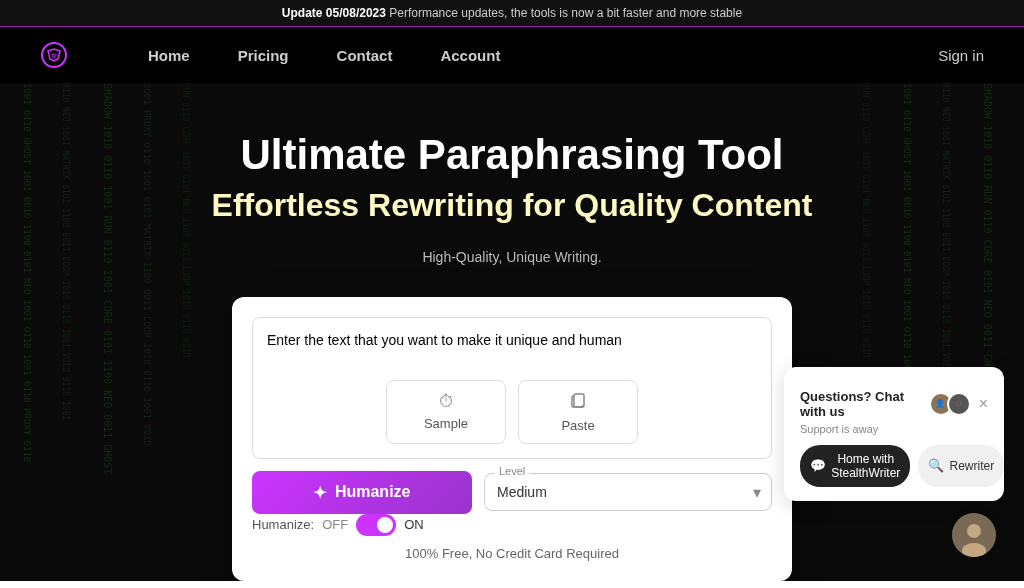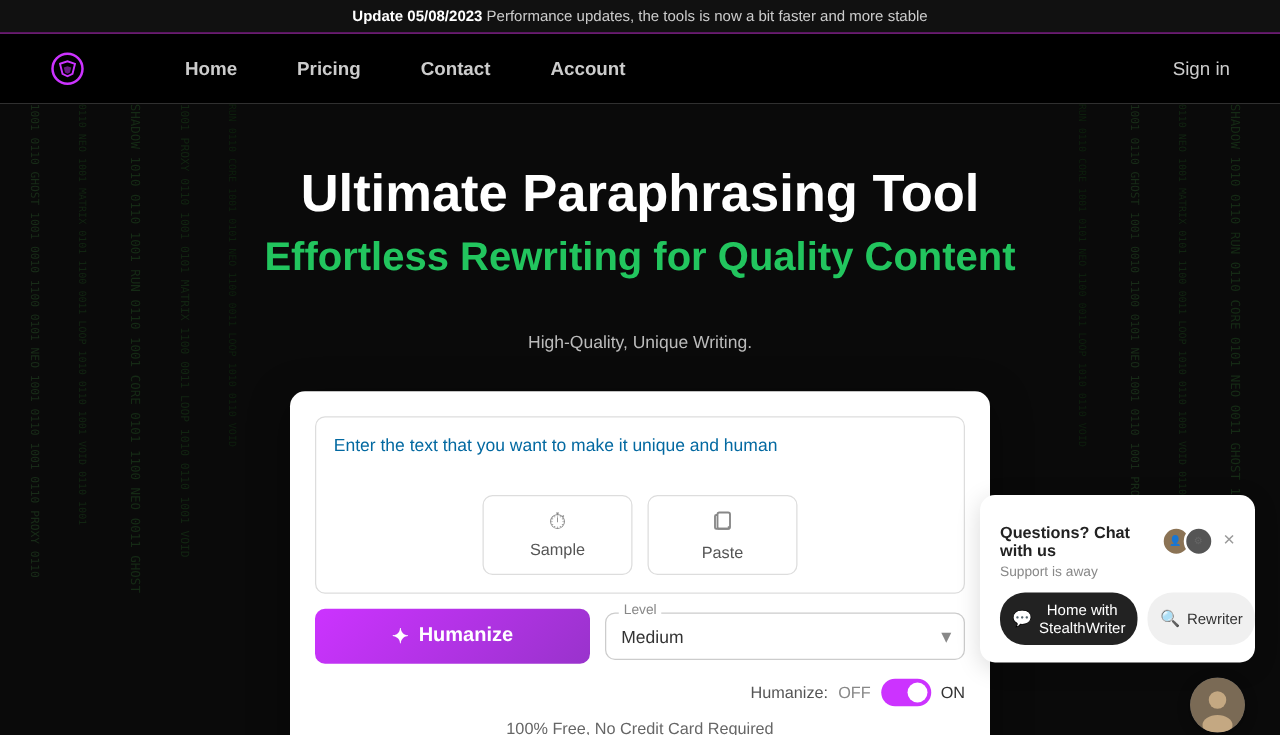--- a/index.html
+++ b/index.html
@@ -94,27 +94,26 @@
     .hero-title {
       color: #fff;
       font-size: 42px;
       font-weight: 700;
       text-align: center;
       position: relative;
       z-index: 2;
       margin-bottom: 8px;
     }
     .hero-subtitle {
-      color: #22c55e;
+      color: #fef9c3;
       font-size: 32px;
       font-weight: 700;
       text-align: center;
       position: relative;
       z-index: 2;
-      margin-bottom: 16px;
     }
     .hero-desc {
       color: #bbb;
       font-size: 14px;
       text-align: center;
       position: relative;
       z-index: 2;
       line-height: 1.6;
       margin-bottom: 28px;
     }
@@ -133,21 +132,21 @@
     .text-area-wrapper {
       border: 1.5px solid #ddd;
       border-radius: 8px;
       padding: 14px;
       min-height: 140px;
       position: relative;
       margin-bottom: 12px;
     }
 
     .text-area-placeholder {
-      color: #0369a1;
+      color: #000000;
       font-size: 14px;
       display: block;
       margin-bottom: 24px;
     }
 
     .action-buttons {
       display: flex;
       gap: 12px;
       justify-content: center;
       margin-top: 32px;
@@ -228,23 +227,22 @@
       right: 10px;
       top: 50%;
       transform: translateY(-50%);
       color: #888;
       pointer-events: none;
     }
 
     .humanize-toggle-row {
       display: flex;
       align-items: center;
-      justify-content: flex-end;
+      justify-content: flex-start;
       gap: 8px;
-      margin-top: 12px;
       font-size: 13px;
       color: #555;
     }
     .toggle-label-off { color: #888; }
     .toggle {
       width: 40px;
       height: 22px;
       background: #cc33ff;
       border-radius: 11px;
       position: relative;

